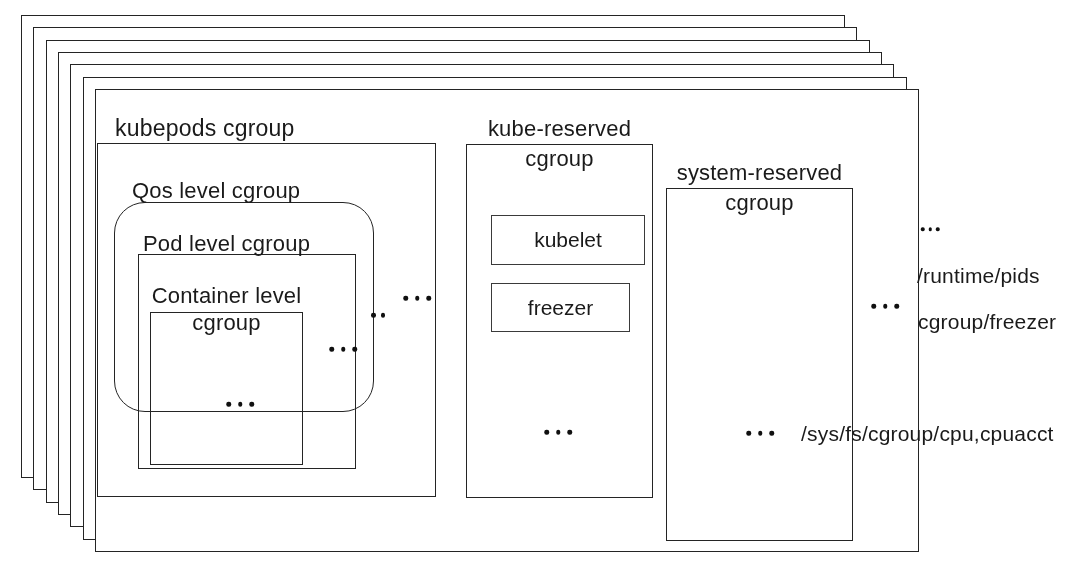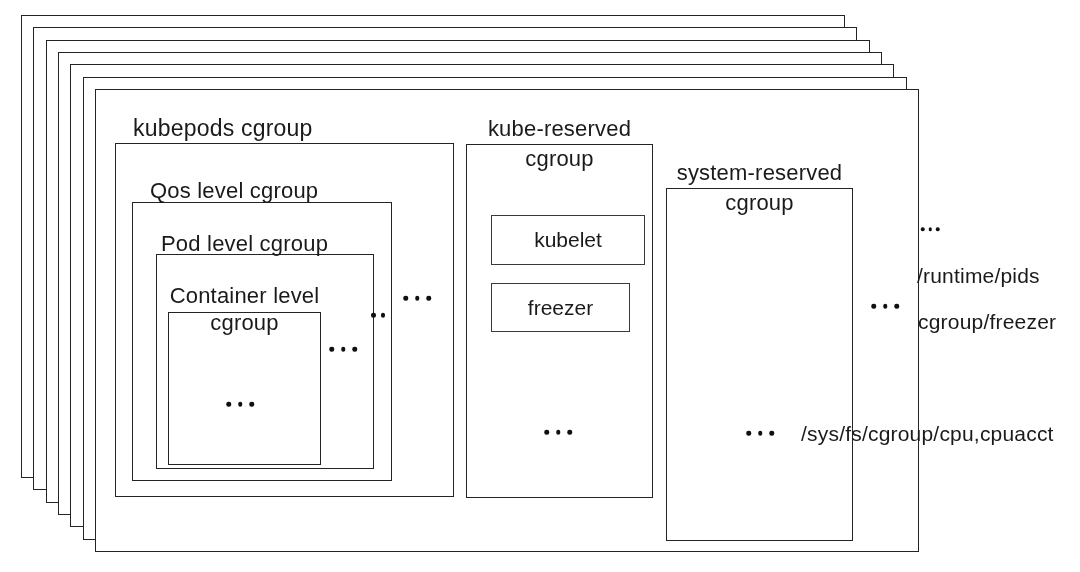--- a/index.html
+++ b/index.html
@@ -86,24 +86,24 @@
 
   <div class="layer" style="left:21px;   top:15px;"></div>
   <div class="layer" style="left:33.3px; top:27.3px;"></div>
   <div class="layer" style="left:45.7px; top:39.7px;"></div>
   <div class="layer" style="left:58px;   top:52px;"></div>
   <div class="layer" style="left:70.3px; top:64.3px;"></div>
   <div class="layer" style="left:82.7px; top:76.7px;"></div>
 
   <div class="layer" style="left:95px; top:89px; z-index:7;">
 
-    <div class="box" style="left:19px; top:53px; width:339px; height:354px;">
+    <div class="box" style="left:1px; top:53px; width:339px; height:354px;">
       <div class="lbl lbl-kubepods">kubepods cgroup</div>
 
-      <div class="box" style="left:16px; top:58px; width:260px; height:279px;">
+      <div class="box" style="left:16px; top:58px; width:260px; height:210px;border-radius:31px;">
         <div class="lbl lbl-qos">Qos level cgroup</div>
 
         <div class="box" style="left:23px; top:51px; width:218px; height:215px;">
           <div class="lbl lbl-pod">Pod level cgroup</div>
 
           <div class="box" style="left:11px; top:57px; width:153px; height:153px;padding-left:28px;">
             <div class="lbl lbl-2line lbl-container">
               <div>Container level</div>
               <div>cgroup</div>
             </div>

